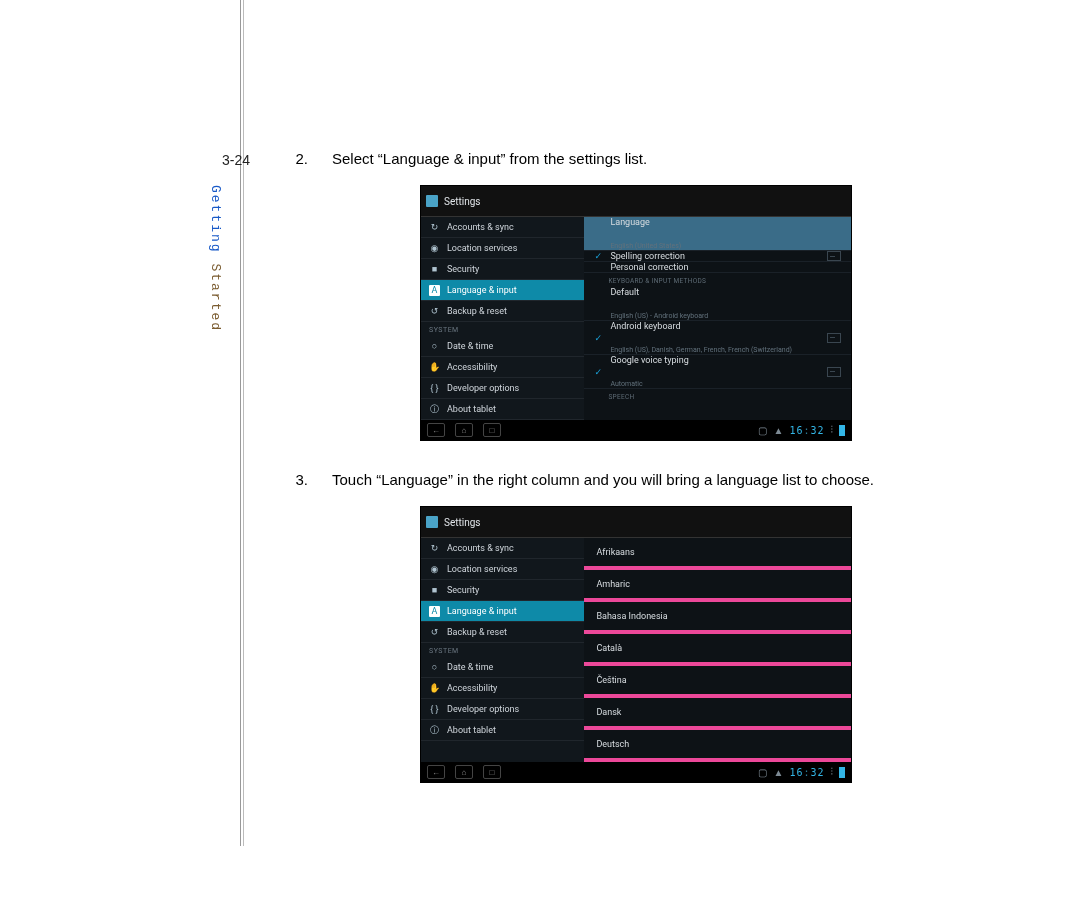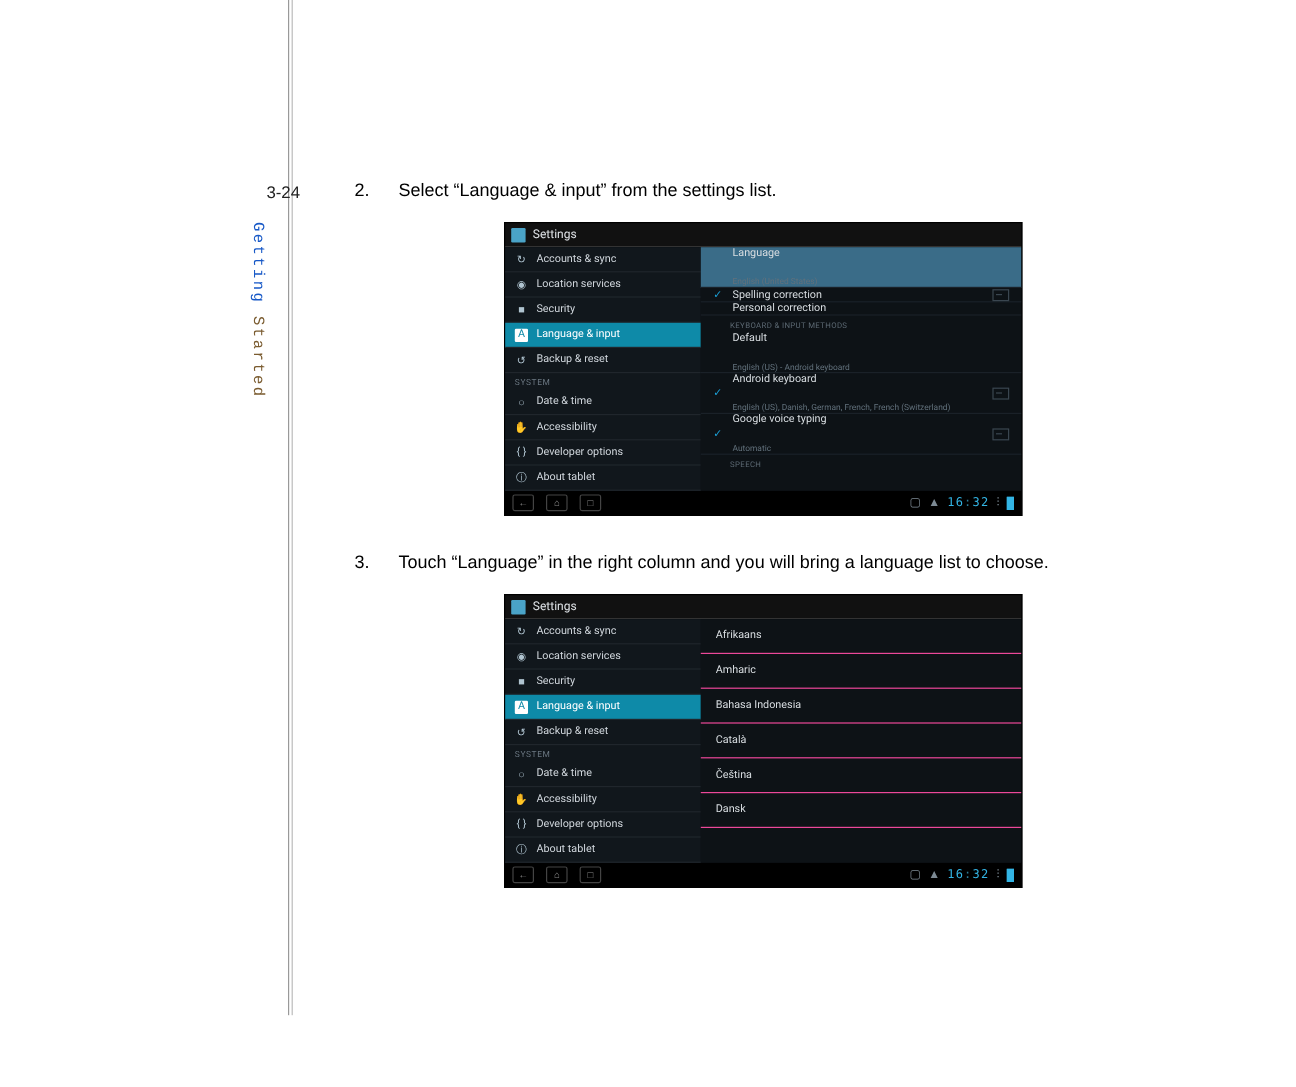--- a/index.html
+++ b/index.html
@@ -74,21 +74,21 @@
   .screenshot {
     margin: 10px 0 30px 130px;
     width: 432px;
     background: #000;
     color: #d0d6dc;
     font-family: "Roboto", Arial, sans-serif;
     font-size: 9px;
     border: 1px solid #000;
   }
   .titlebar {
-    height: 20px;
+    height: 31px;
     display: flex;
     align-items: center;
     background: #111;
     padding: 0 5px;
     border-bottom: 1px solid #333;
   }
   .app-icon {
     width: 12px;
     height: 12px;
     background: #4aa3c7;
@@ -189,21 +189,21 @@
   }
   .slider-icon::before {
     content: "";
     display: block;
     width: 60%;
     height: 1px;
     background: #3a4650;
   }
   .lang-row {
     padding: 9px 12px;
-    border-bottom: 1px solid #ec4899;
+    border-bottom: 4px solid #ec4899;
     color: #d8dde1;
     font-size: 9px;
     cursor: pointer;
   }
   .statusbar {
     height: 20px;
     background: #000;
     display: flex;
     align-items: center;
     padding: 0 6px;
@@ -424,20 +424,21 @@
             <span>About tablet</span>
           </div>
         </div>
         <div class="right-pane">
           <div class="lang-row">Afrikaans</div>
           <div class="lang-row">Amharic</div>
           <div class="lang-row">Bahasa Indonesia</div>
           <div class="lang-row">Català</div>
           <div class="lang-row">Čeština</div>
           <div class="lang-row">Dansk</div>
+          <div class="lang-row">Deutsch</div>
         </div>
       </div>
       <div class="statusbar">
         <div class="nav-left">
           <div class="nav-btn">←</div>
           <div class="nav-btn">⌂</div>
           <div class="nav-btn">□</div>
         </div>
         <div class="nav-spacer"></div>
         <div class="status-right">

